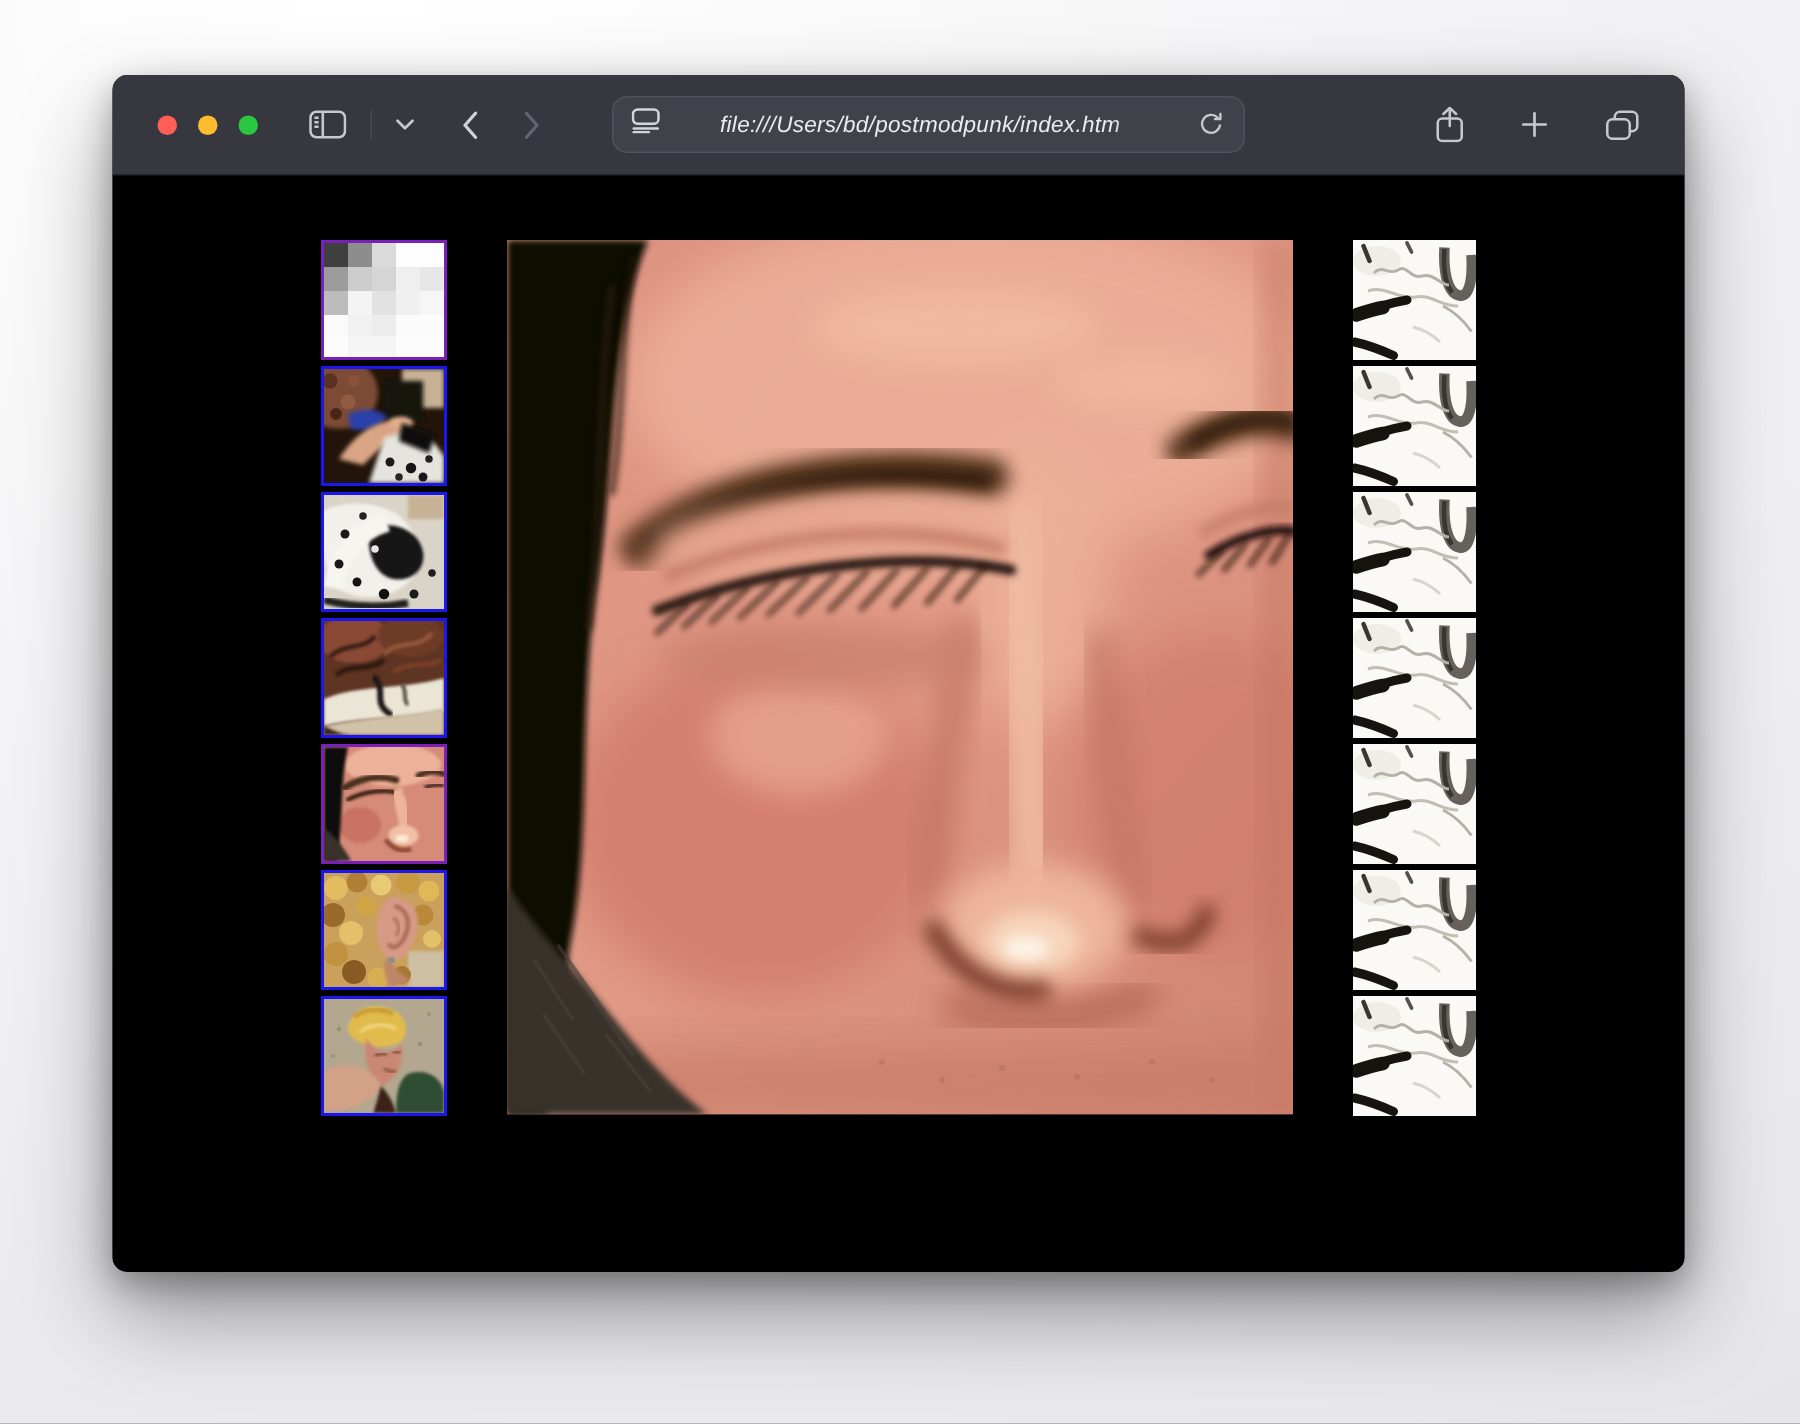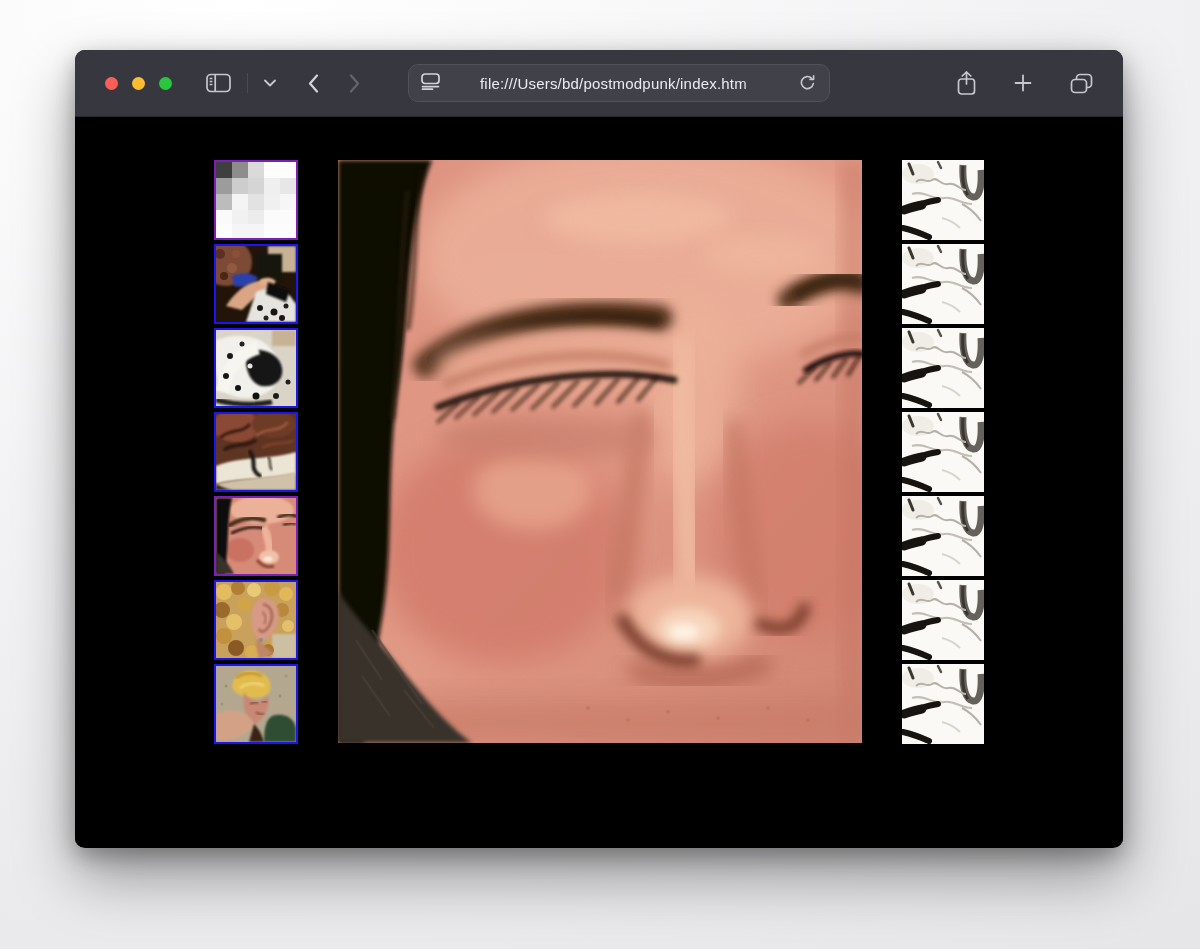--- a/index.html
+++ b/index.html
@@ -24,21 +24,21 @@
   .tbtn { background:none; border:none; color:#c7c7cf; display:flex; align-items:center;
     justify-content:center; cursor:pointer; padding:4px; }
   .tbtn.dim { color:#64646e; }
   .tbtn svg { display:block; }
   .sidebar-group { display:flex; align-items:center; margin-left:30px; gap:8px; }
   .vdivider { width:1px; height:20px; background:#4a4a53; margin:0 4px; }
   .nav-group { display:flex; align-items:center; gap:22px; margin-left:24px; }
 
   .address { margin-left:44px; width:422px; height:38px; border-radius:10px;
     background:#41414a; border:1px solid #52525c; display:flex; align-items:center;
-    padding:0 10px 0 12px; color:#d4d4db; cursor:text; }
+    padding:0 10px 0 12px; color:#d4d4db; cursor:text;font-style:italic; }
   .address .url { flex:1; margin-left:40px; font-size:15px; color:#ebebf0;
     white-space:nowrap; overflow:hidden; letter-spacing:.2px;
     -webkit-mask-image:linear-gradient(90deg,#000 84%,transparent 97%);
     mask-image:linear-gradient(90deg,#000 84%,transparent 97%); }
   .address .reload { margin-left:6px; }
 
   .right-group { margin-left:auto; display:flex; align-items:center; gap:30px; }
 
   
   .page { height:730px; background:#000; }

